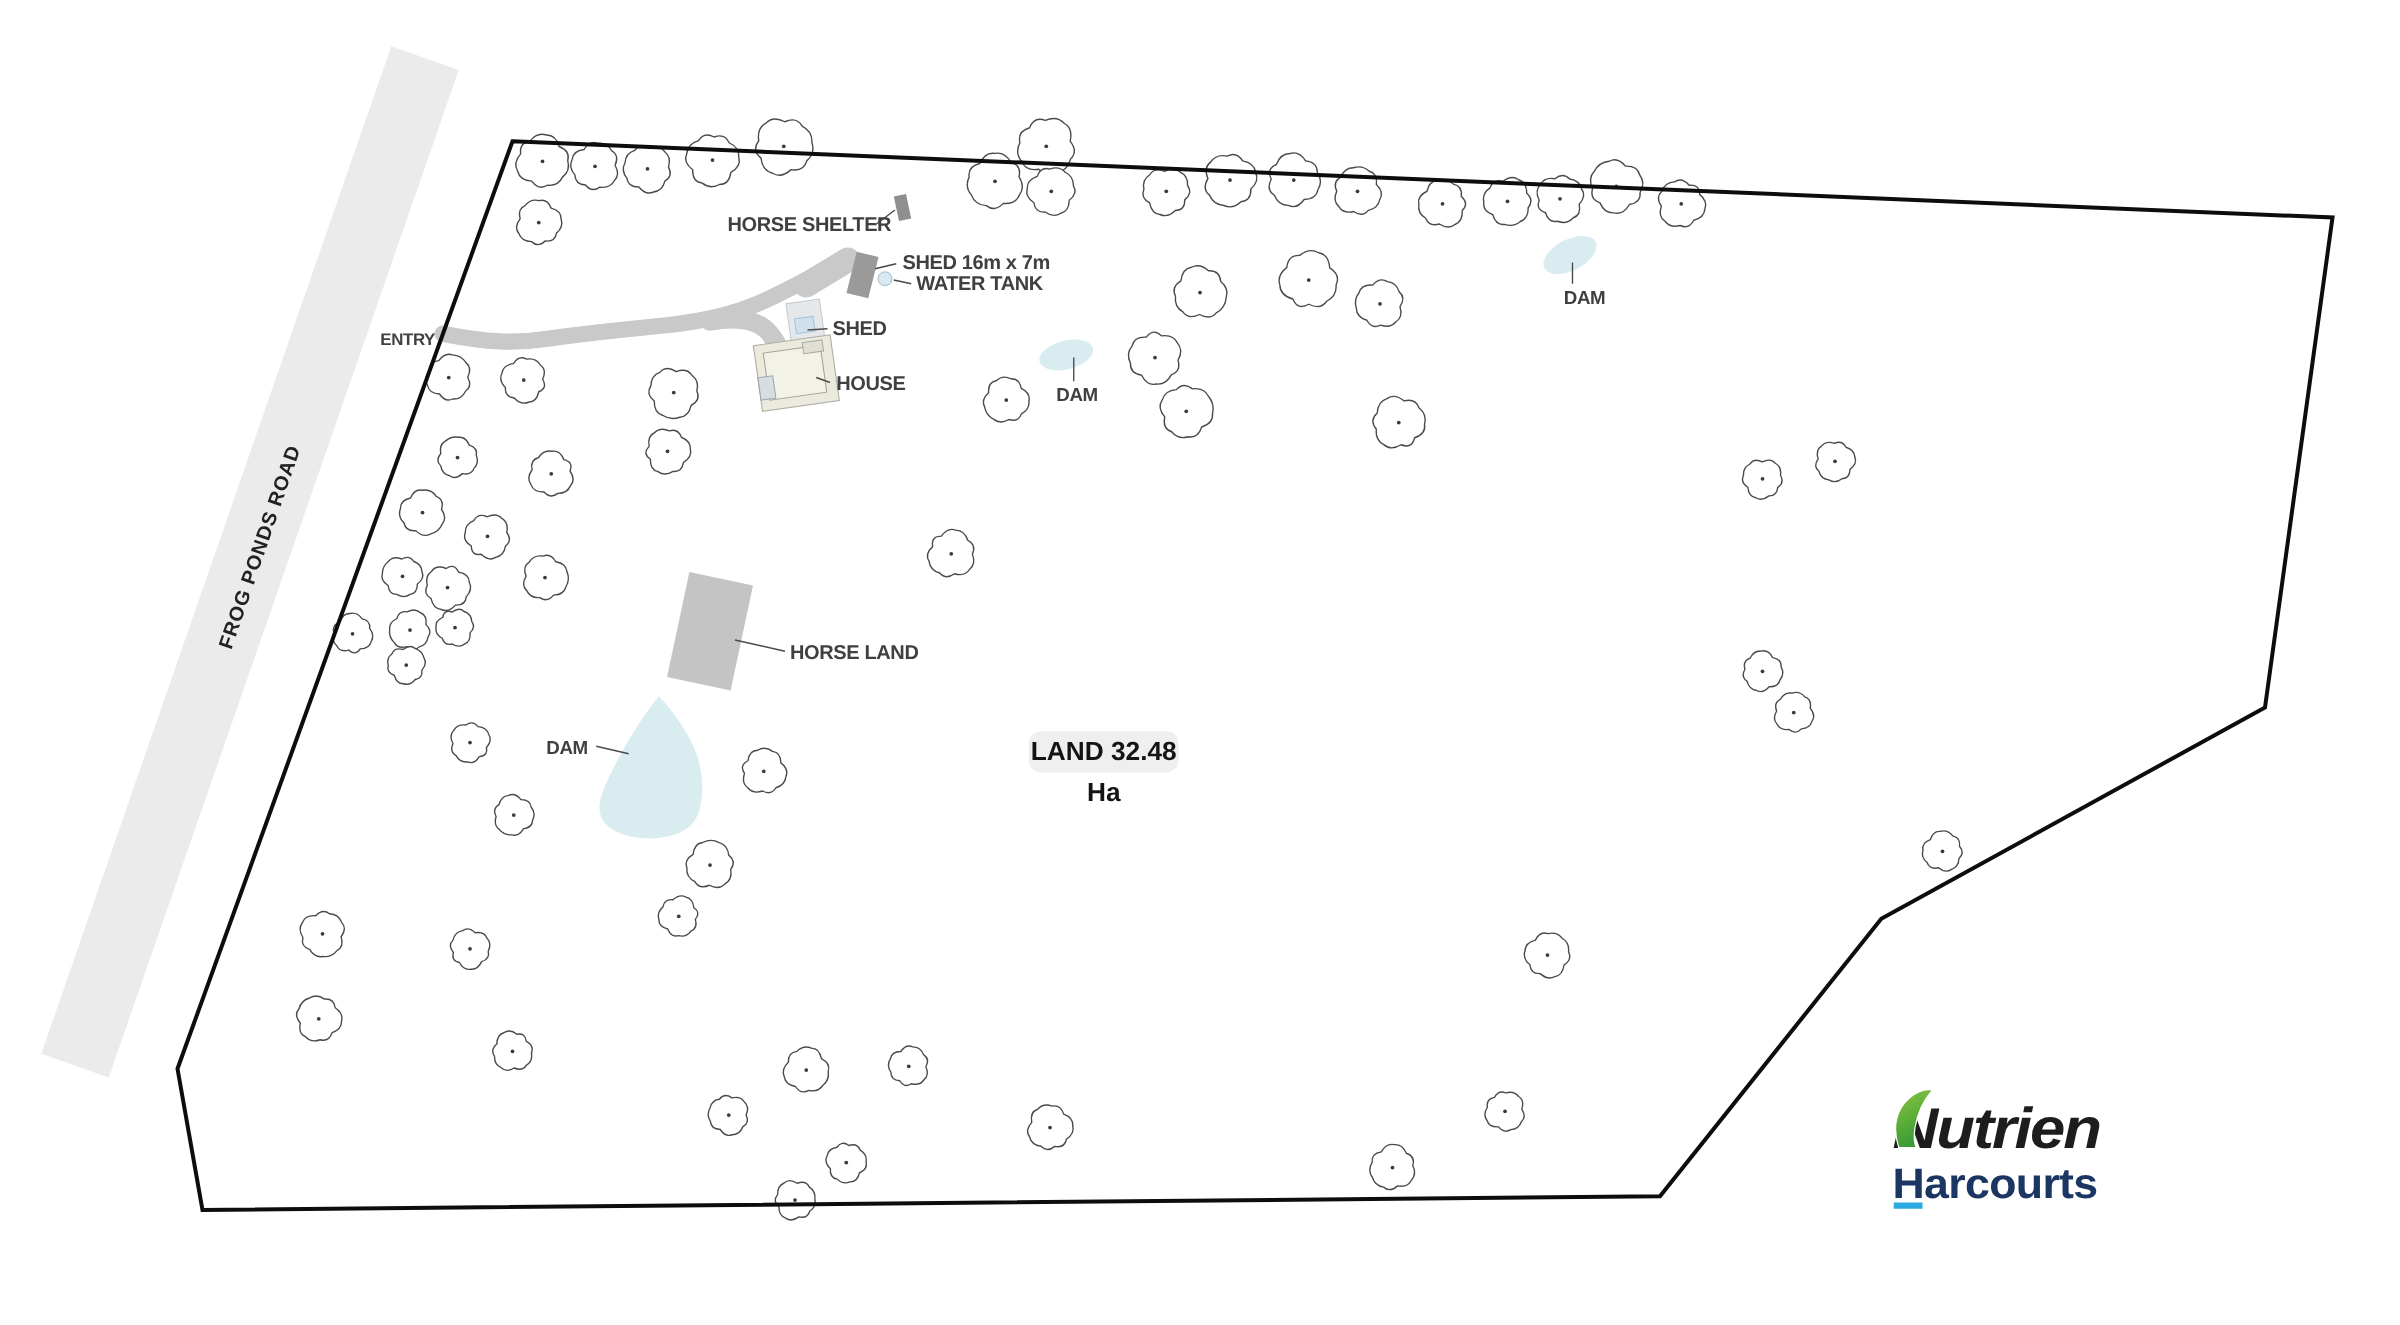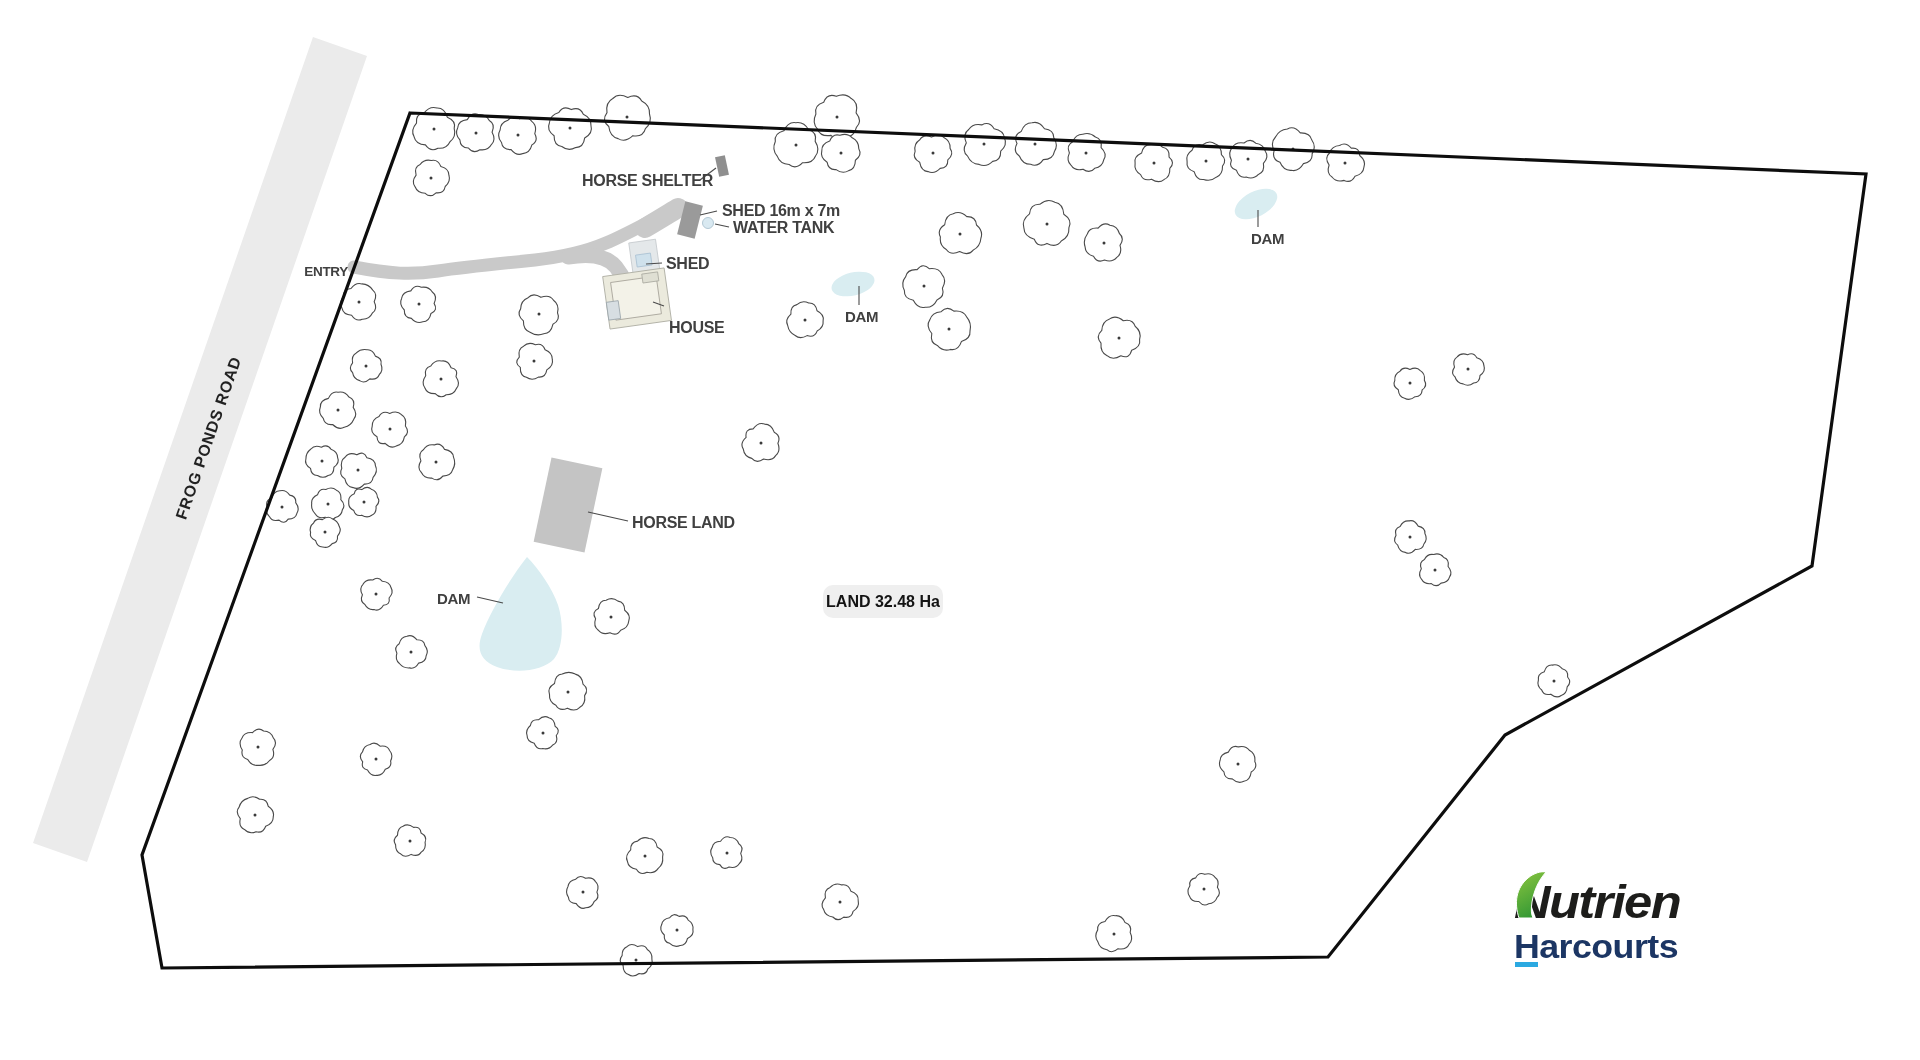--- a/index.html
+++ b/index.html
@@ -6,21 +6,21 @@
   body{width:1920px;height:1060px;position:relative;overflow:hidden;
        font-family:"Liberation Sans","DejaVu Sans",sans-serif;}
   #stage{position:absolute;left:0;top:0;width:1920px;height:1060px;}
   #plan{position:absolute;left:0;top:0;}
   .lbl{position:absolute;font-weight:bold;color:#404040;font-size:16px;
        letter-spacing:-0.3px;white-space:nowrap;line-height:1;}
   .lbl.small{font-size:13.5px;}
   .lbl.dam{font-size:15px;}
   .land-box{position:absolute;left:823px;top:585px;width:120px;height:33px;
        background:#efefef;text-align:center;line-height:33px;font-weight:bold;
-       font-size:16px;color:#141414;letter-spacing:0;border-radius:10px;}
+       font-size:21px;color:#141414;letter-spacing:0;border-radius:10px;}
   .road-label{position:absolute;left:209px;top:438px;
        transform:translate(-50%,-50%) rotate(-71deg);
        font-weight:bold;font-size:16px;color:#222;letter-spacing:0.8px;white-space:nowrap;}
   .title{position:absolute;left:1515px;top:816px;font-weight:bold;
        font-size:27px;color:#141414;letter-spacing:0.2px;white-space:nowrap;}
   .logo{position:absolute;left:1514px;top:872px;width:280px;height:100px;}
   .entry{right:auto;text-align:right;width:60px;}
 </style>
 </head>
 <body>
@@ -182,21 +182,21 @@
       <line x1="477" y1="597" x2="503" y2="603" stroke="#4a4a4a" stroke-width="1.1"></line>
       <line x1="859" y1="286" x2="859" y2="305" stroke="#4a4a4a" stroke-width="1.1"></line>
       <line x1="1258" y1="210" x2="1258" y2="227" stroke="#4a4a4a" stroke-width="1.1"></line>
     </svg>
 
   <div class="lbl small entry" style="left:288px;top:249px;margin-top:16px;">ENTRY</div>
   <div class="lbl" style="left:582px;top:173px;">HORSE SHELTER</div>
   <div class="lbl" style="left:722px;top:203px;">SHED 16m x 7m</div>
   <div class="lbl" style="left:733px;top:220px;">WATER TANK</div>
   <div class="lbl" style="left:666px;top:256px;">SHED</div>
-  <div class="lbl" style="left:669px;top:300px;margin-top:20px;">HOUSE</div>
+  <div class="lbl" style="left:669px;top:300px;">HOUSE</div>
   <div class="lbl dam" style="left:437px;top:591px;">DAM</div>
   <div class="lbl dam" style="left:845px;top:309px;">DAM</div>
   <div class="lbl dam" style="left:1251px;top:231px;">DAM</div>
   <div class="lbl" style="left:632px;top:515px;">HORSE LAND</div>
   <div class="land-box">LAND 32.48 Ha</div>
   <div class="road-label">FROG PONDS ROAD</div>
 
   <svg class="logo" viewBox="0 0 280 100">
     <defs>
       <linearGradient id="leafg" x1="0" y1="0" x2="0.35" y2="1">

